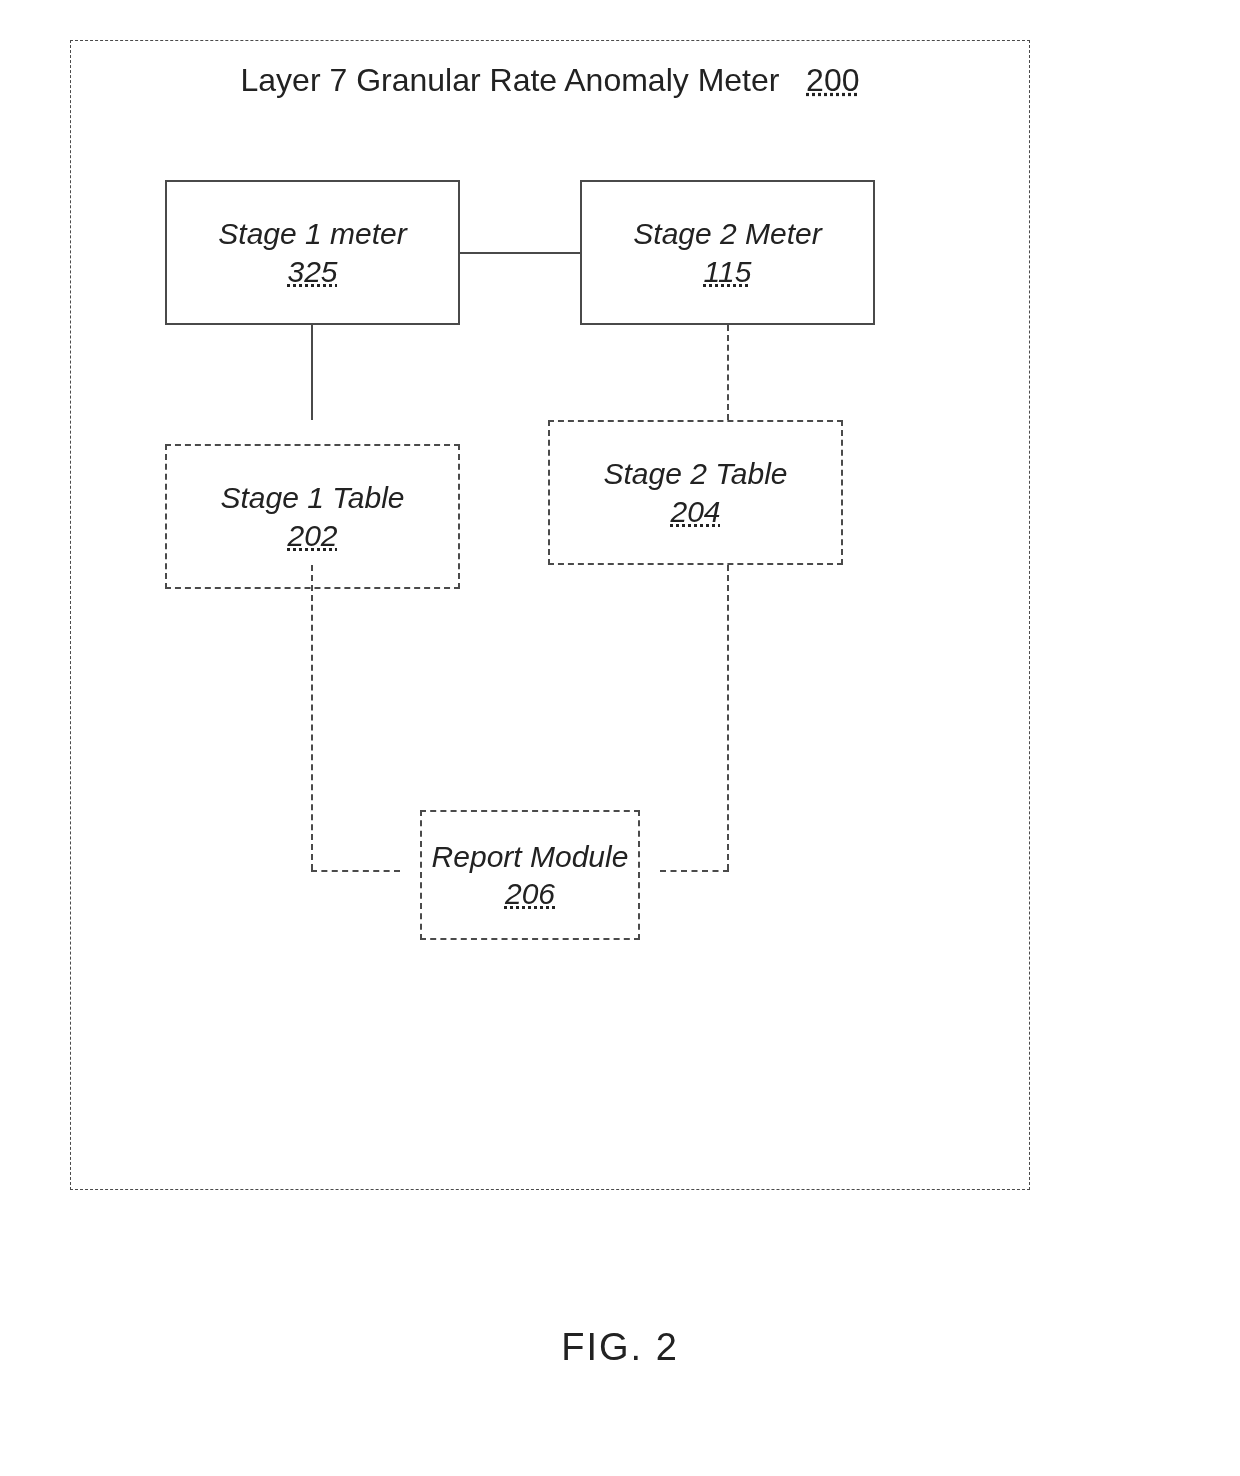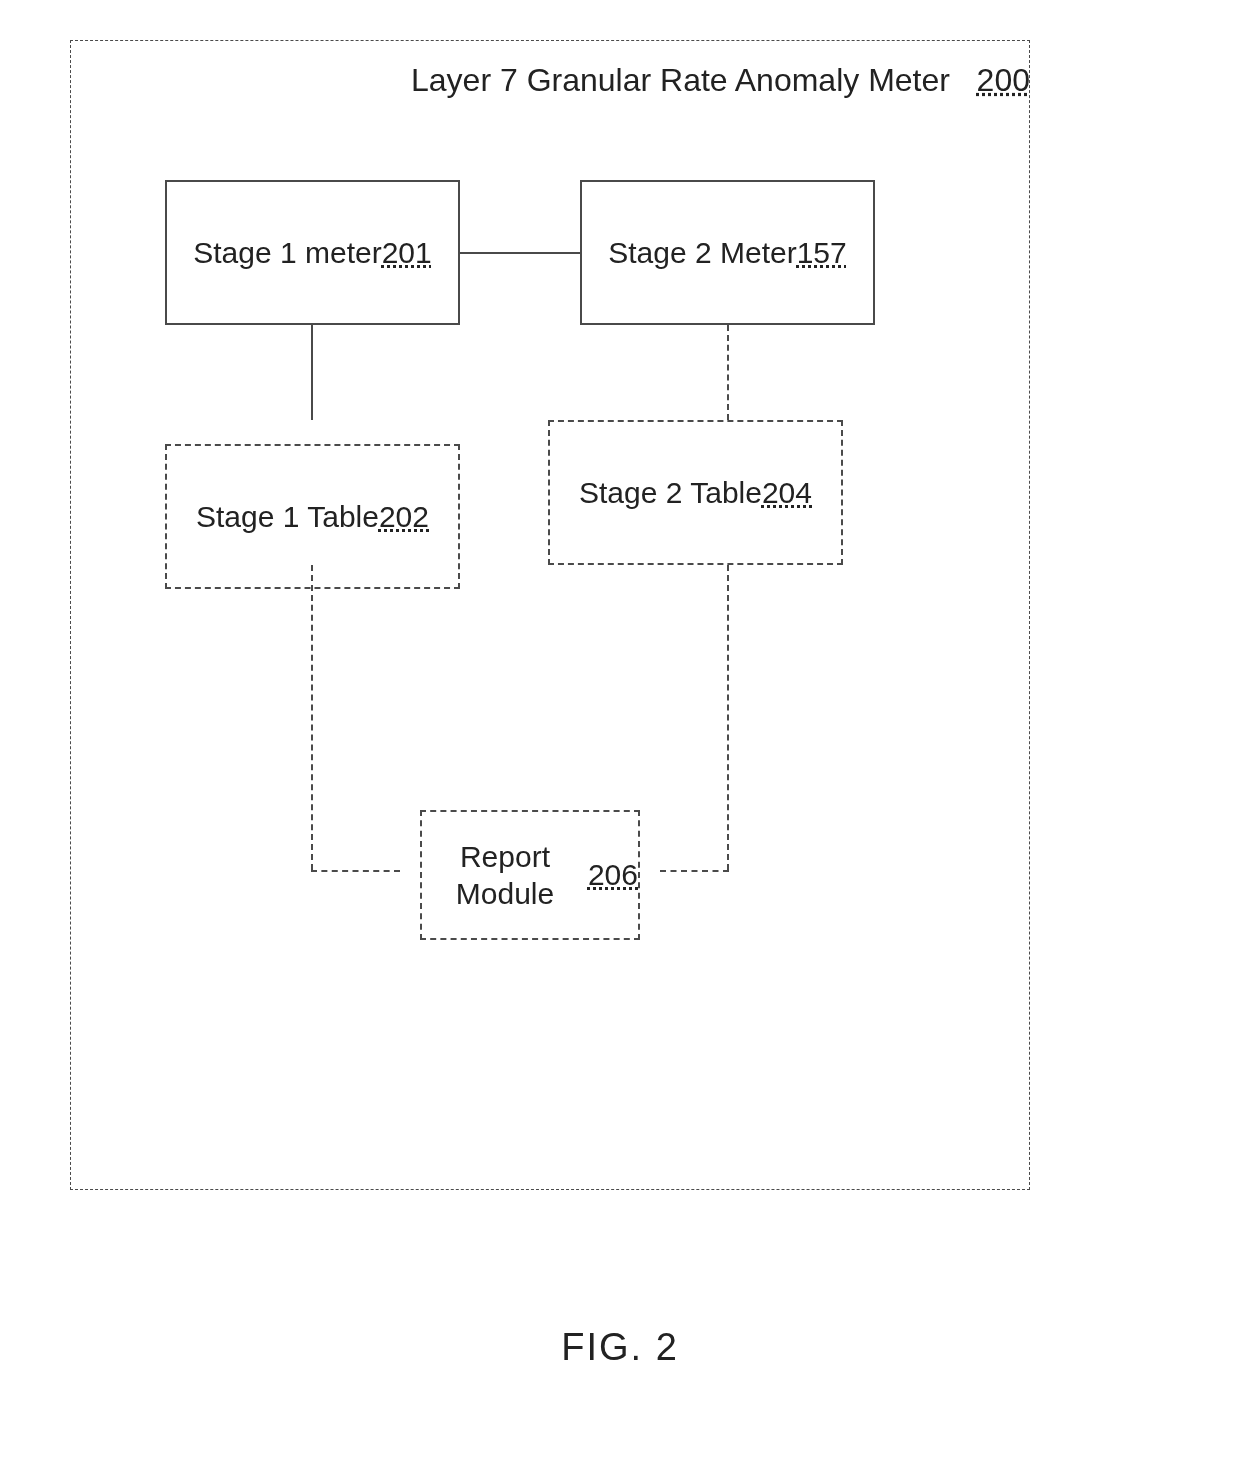--- a/index.html
+++ b/index.html
@@ -14,25 +14,26 @@
   .canvas {
     position: relative;
     width: 1240px;
     height: 1476px;
   }
   .box {
     position: absolute;
     box-sizing: border-box;
     text-align: center;
     display: flex;
-    flex-direction: row;
+    flex-direction: column;
     align-items: center;
     justify-content: center;
     font-size: 30px;
     line-height: 1.25;
+    font-style: italic;
   }
   .outer {
     border: 1px dashed #4a4a4a;
   }
   .solid {
     border: 2px solid #4a4a4a;
   }
   .dashed {
     border: 2px dashed #4a4a4a;
   }
@@ -53,21 +54,21 @@
   .dashed-line.v {
     width: 0;
     border-left: 2px dashed #4a4a4a;
   }
   .dashed-line.h {
     height: 0;
     border-top: 2px dashed #4a4a4a;
   }
   .title-row {
     position: absolute;
-    text-align: right;
+    text-align: center;
     font-size: 32px;
   }
   .fig-caption {
     position: absolute;
     width: 100%;
     text-align: center;
     font-size: 38px;
     letter-spacing: 2px;
   }
 </style>
@@ -79,26 +80,26 @@
   <div class="box outer" style="left:70px; top:40px; width:960px; height:1150px;"></div>
 
   <div class="title-row" style="left:70px; top:62px; width:960px;">
     <span>Layer 7 Granular Rate Anomaly Meter</span>
     <span>&nbsp;</span>
     <span class="ref">200</span>
   </div>
 
   <div class="box solid" style="left:165px; top:180px; width:295px; height:145px;">
     <span>Stage 1 meter</span>
-    <span class="ref">201</span>
+    <span class="ref">325</span>
   </div>
 
   <div class="box solid" style="left:580px; top:180px; width:295px; height:145px;">
     <span>Stage 2 Meter</span>
-    <span class="ref">157</span>
+    <span class="ref">115</span>
   </div>
 
   <div class="line hline" style="left:460px; top:252px; width:120px;"></div>
 
   <div class="line vline" style="left:311px; top:325px; height:95px;"></div>
 
   <div class="box dashed" style="left:165px; top:444px; width:295px; height:145px;">
     <span>Stage 1 Table</span>
     <span class="ref">202</span>
   </div>

